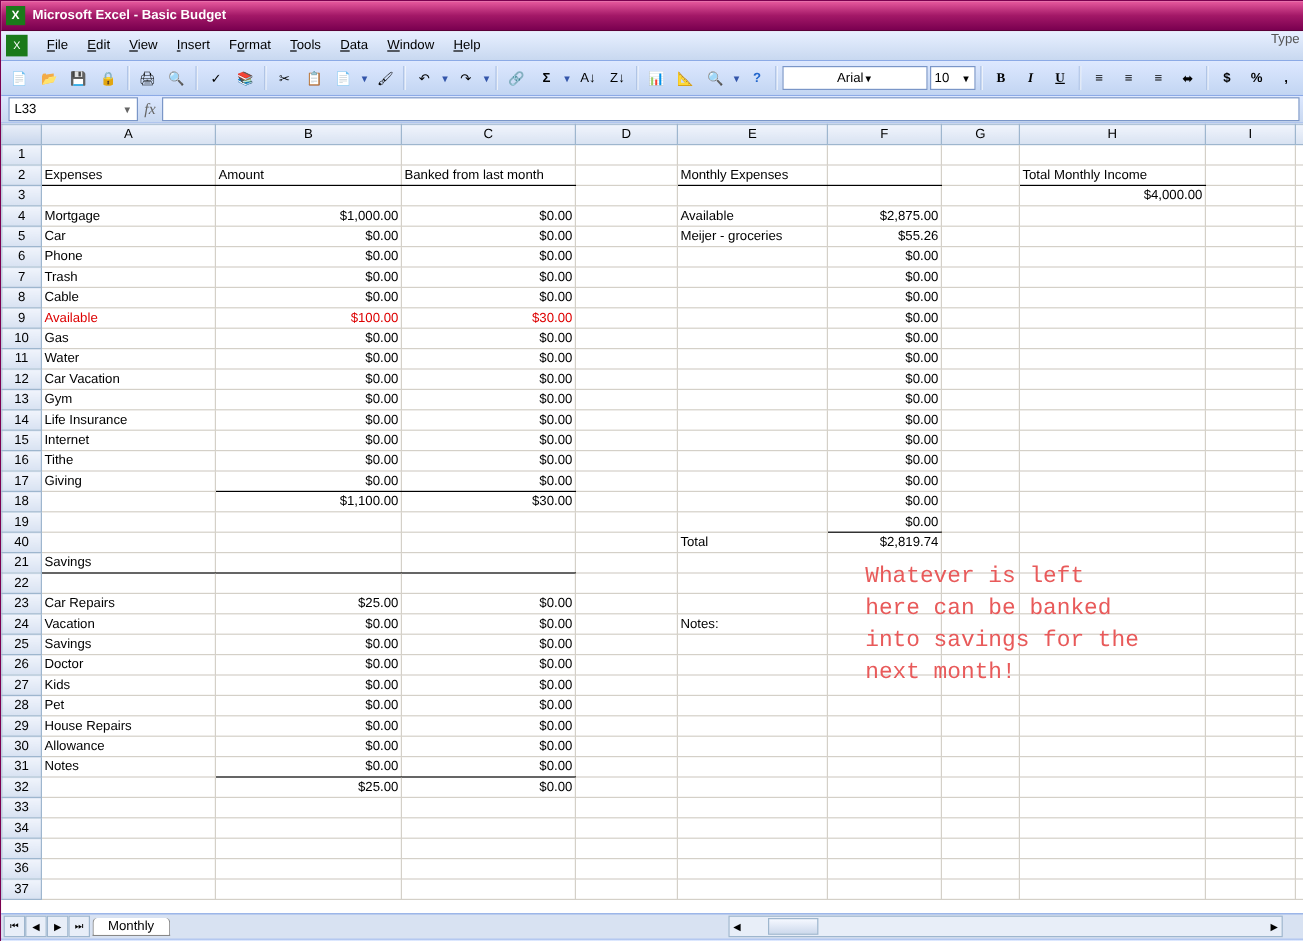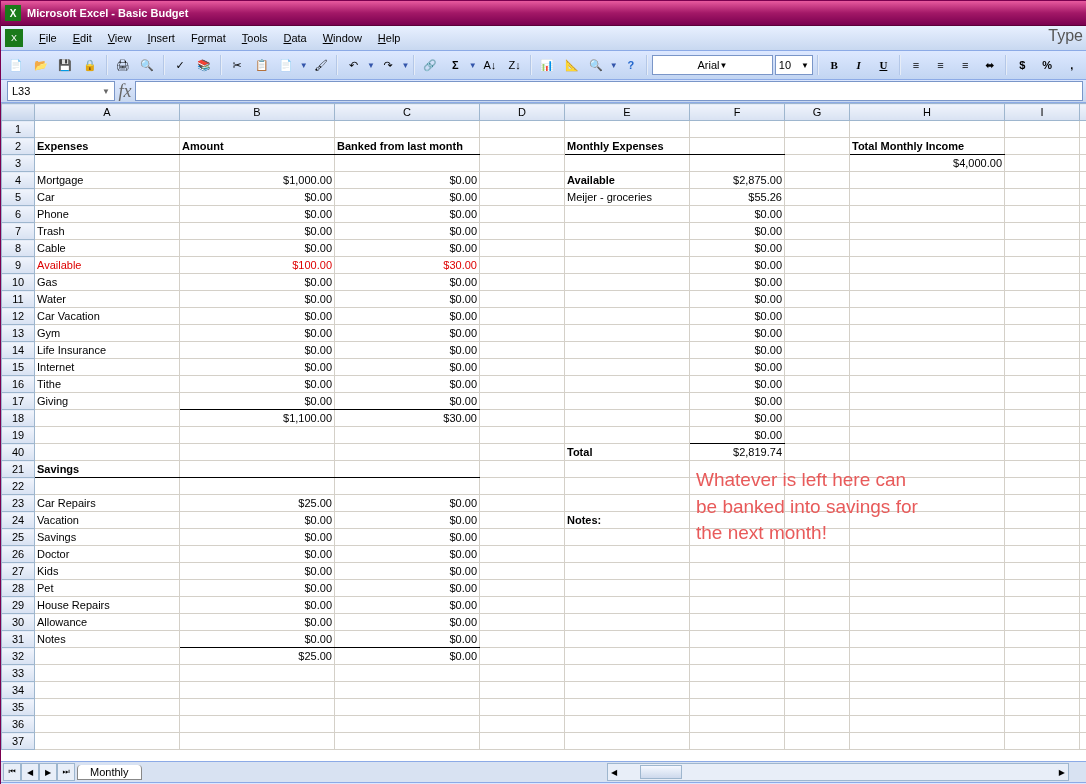--- a/index.html
+++ b/index.html
@@ -3,50 +3,50 @@
 <meta charset="utf-8">
 <style>
 html,body{margin:0;padding:0;font-family:Tahoma,Arial,sans-serif;font-size:11px;background:#fff;overflow:hidden}
 .window{width:1086px;height:784px;background:#fff;position:relative;border:1px solid #7a0050}
 .titlebar{height:24px;background:linear-gradient(to bottom,#e85a9e 0%,#a31867 50%,#7a0050 100%);color:#fff;display:flex;align-items:center;padding:0 4px;font-weight:bold;border-bottom:1px solid #5a0038}
 .titlebar .xicon{width:16px;height:16px;background:#1a7a1a;margin-right:6px;display:flex;align-items:center;justify-content:center;color:#fff;font-size:10px;font-weight:bold}
 .menubar{height:24px;background:linear-gradient(to bottom,#e8f0ff 0%,#c8d8f0 100%);display:flex;align-items:center;border-bottom:1px solid #8caae6;padding-left:4px}
 .menubar .xicon2{width:18px;height:18px;background:#1a7a1a;margin-right:8px;display:flex;align-items:center;justify-content:center;color:#fff;font-size:9px}
 .menubar .mitem{padding:3px 8px;cursor:default}
 .menubar .mitem u{text-decoration:underline}
-.typebox{position:absolute;right:4px;top:26px;font-size:16px;color:#555}
+.typebox{position:absolute;right:4px;top:26px;font-size:11px;color:#555}
 .toolbar{height:28px;background:linear-gradient(to bottom,#dde8ff 0%,#c2d5f2 100%);border-bottom:1px solid #8caae6;display:flex;align-items:center;padding:0 4px;gap:2px}
 .tbtn{width:22px;height:22px;display:flex;align-items:center;justify-content:center;border:1px solid transparent;cursor:default}
 .tsep{width:2px;height:20px;background:linear-gradient(to right,#9bb5e0,#fff);margin:0 2px}
 .tdrop{width:8px;font-size:8px;color:#3355aa}
 .fontname{width:120px;height:18px;background:#fff;border:1px solid #7a96c8;padding:0 3px;font-size:11px;display:flex;align-items:center;justify-content:center}
 .fontsize{width:32px;height:18px;background:#fff;border:1px solid #7a96c8;padding:0 3px;font-size:11px;display:flex;align-items:center;justify-content:space-between}
 .namebox-row{height:22px;background:linear-gradient(to bottom,#dde8ff 0%,#c8d8f0 100%);border-bottom:1px solid #8caae6;display:flex;align-items:center}
 .namebox{width:98px;height:18px;background:#fff;border:1px solid #7a96c8;margin-left:6px;padding:0 4px;display:flex;align-items:center;justify-content:space-between}
-.fxlabel{width:20px;text-align:center;font-style:italic;font-family:'Times New Roman',serif;font-size:18px;color:#666}
+.fxlabel{width:20px;text-align:center;font-style:italic;font-family:'Times New Roman',serif;font-size:13px;color:#666}
 .fxbar{flex:1;height:18px;background:#fff;border:1px solid #7a96c8;margin-right:4px}
 .grid-area{position:relative;height:658px;overflow:hidden;background:#fff}
 table.sheet{border-collapse:collapse;table-layout:fixed;width:100%}
 table.sheet th,table.sheet td{border:1px solid #d4d0c8;height:16px;padding:0 2px;font-size:11px;font-family:Arial;white-space:nowrap;overflow:hidden}
 table.sheet th{background:linear-gradient(to bottom,#f0f4fc 0%,#d8e2f2 100%);font-weight:normal;text-align:center;color:#000;border:1px solid #9eb6ce}
 table.sheet th.rowh{width:28px;text-align:center}
 table.sheet .corner{background:linear-gradient(to bottom,#e8eef8 0%,#c8d6ec 100%)}
 td.r{text-align:right}
-td.b{font-weight:bold}
+td.b{font-weight:normal}
 td.red{color:#d00}
 td.bb{border-bottom:1px solid #000 !important}
 .tabstrip{height:20px;background:#d8e2f2;border-top:1px solid #8caae6;display:flex;align-items:center;position:relative}
 .tabnav{display:flex;gap:0;margin-left:2px}
 .tabnav .nbtn{width:16px;height:16px;background:#e8eef8;border:1px solid #9eb6ce;display:flex;align-items:center;justify-content:center;font-size:8px;cursor:default}
 .tab{background:#fff;border:1px solid #888;border-bottom:none;padding:1px 12px;margin-left:2px;font-size:11px;border-radius:0 0 4px 4px;transform:scaleY(-1)}
 .tab span{display:inline-block;transform:scaleY(-1)}
 .hscroll{position:absolute;right:18px;width:460px;height:16px;background:#e8eef8;border:1px solid #9eb6ce;display:flex;align-items:center}
 .hscroll .thumb{width:40px;height:12px;background:linear-gradient(to bottom,#f5f8ff,#cdd9ec);border:1px solid #9eb6ce;margin-left:20px}
 .statusbar{height:20px;background:linear-gradient(to bottom,#dde8ff 0%,#c2d5f2 100%);border-top:1px solid #8caae6;padding:2px 6px;font-size:11px}
-.note-overlay{position:absolute;left:695px;top:364px;width:230px;font-family:Liberation Sans, sans-serif;font-size:19px;color:#e85a5a;line-height:1.4;pointer-events:none}
+.note-overlay{position:absolute;left:720px;top:364px;width:230px;font-family:Liberation Mono, monospace;font-size:19px;color:#e85a5a;line-height:1.4;pointer-events:none}
 .col-A{width:140px}.col-B{width:150px}.col-C{width:140px}.col-D{width:80px}.col-E{width:120px}.col-F{width:90px}.col-G{width:60px}.col-H{width:150px}.col-I{width:70px}.col-J{width:50px}
 </style>
 </head>
 <body>
 
 <div class="window">
 
 <div class="titlebar">
   <span class="xicon">X</span>
   <span>Microsoft Excel - Basic Budget</span>

